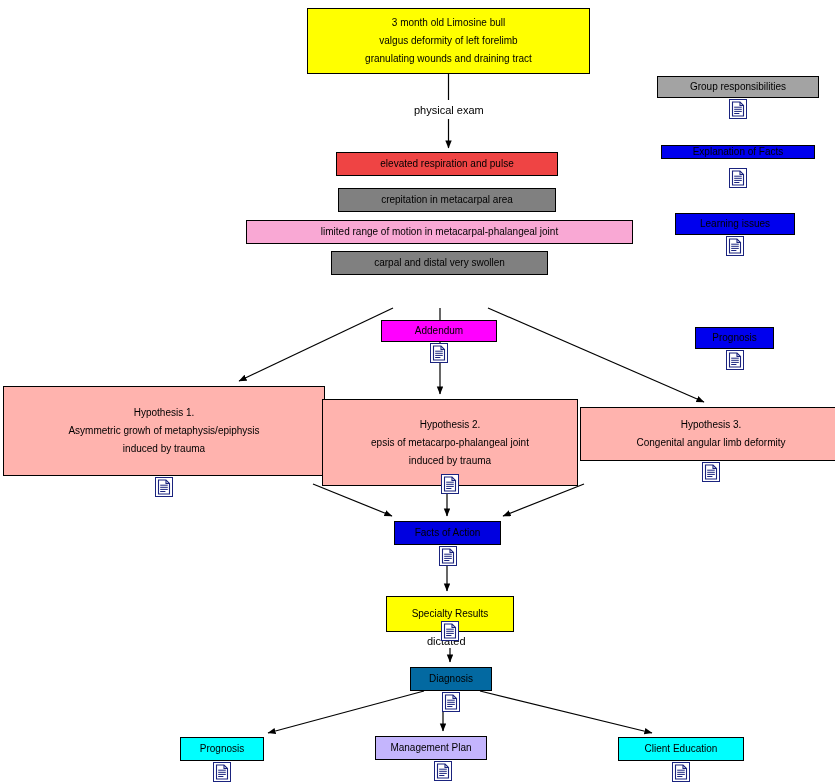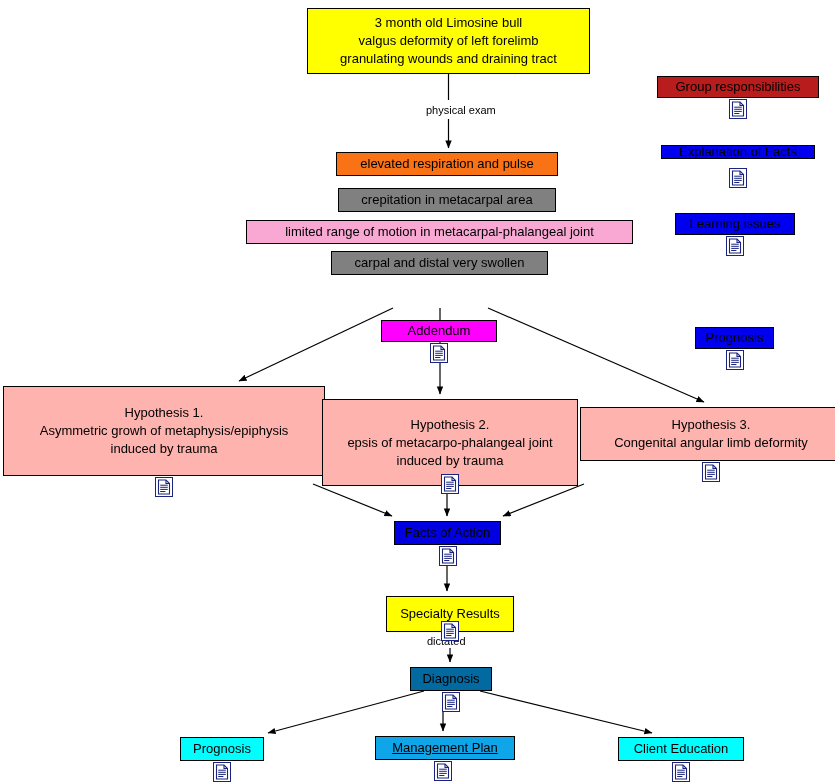--- a/index.html
+++ b/index.html
@@ -27,21 +27,21 @@
     width: 835px;
     height: 782px;
     z-index: 1;
     pointer-events: none;
   }
   .node {
     position: absolute;
     box-sizing: border-box;
     border: 1px solid #000000;
     color: #000000;
-    font-size: 13px;
+    font-size: 10px;
     line-height: 18px;
     text-align: center;
     display: flex;
     flex-direction: column;
     justify-content: center;
     align-items: flex-start;
     z-index: 3;
     white-space: pre;
   }
   .node .label {
@@ -100,21 +100,21 @@
     <line x1="443" y1="700" x2="443" y2="731" stroke="#000000" stroke-width="1.2" marker-end="url(#arrow)"></line>
     <line x1="480" y1="691" x2="652" y2="733" stroke="#000000" stroke-width="1.2" marker-end="url(#arrow)"></line>
   </svg>
 
   <div class="node" style="left:307px; top:8px; width:283px; height:66px; background:#ffff00;">
     <span class="label">3 month old Limosine bull
 valgus deformity of left forelimb
 granulating wounds and draining tract</span>
   </div>
 
-  <div class="node" style="left:336px; top:152px; width:222px; height:24px; background:#f97316;">
+  <div class="node" style="left:336px; top:152px; width:222px; height:24px; background:#ef4444;">
     <span class="label">elevated respiration and pulse</span>
   </div>
   <div class="node" style="left:338px; top:188px; width:218px; height:24px; background:#808080;">
     <span class="label">crepitation in metacarpal area</span>
   </div>
   <div class="node" style="left:246px; top:220px; width:387px; height:24px; background:#f9a8d4;">
     <span class="label">limited range of motion in metacarpal-phalangeal joint</span>
   </div>
   <div class="node" style="left:331px; top:251px; width:217px; height:24px; background:#808080;">
     <span class="label">carpal and distal very swollen</span>
@@ -147,41 +147,41 @@
     <span class="label">Specialty Results</span>
   </div>
 
   <div class="node" style="left:410px; top:667px; width:82px; height:24px; background:#0369a1;">
     <span class="label">Diagnosis</span>
   </div>
 
   <div class="node" style="left:180px; top:737px; width:84px; height:24px; background:#00ffff;">
     <span class="label">Prognosis</span>
   </div>
-  <div class="node" style="left:375px; top:736px; width:140px; height:24px; background:#0ea5e9;text-decoration:underline;">
+  <div class="node" style="left:375px; top:736px; width:112px; height:24px; background:#c4b5fd;">
     <span class="label">Management Plan</span>
   </div>
   <div class="node" style="left:618px; top:737px; width:126px; height:24px; background:#00ffff;">
     <span class="label">Client Education</span>
   </div>
 
-  <div class="node" style="left:657px; top:76px; width:162px; height:22px; background:#b91c1c;">
+  <div class="node" style="left:657px; top:76px; width:162px; height:22px; background:#a3a3a3;">
     <span class="label">Group responsibilities</span>
   </div>
   <div class="node" style="left:661px; top:145px; width:154px; height:14px; background:#0000ee;">
     <span class="label">Explanation of Facts</span>
   </div>
   <div class="node" style="left:675px; top:213px; width:120px; height:22px; background:#0000ee;">
     <span class="label">Learning issues</span>
   </div>
   <div class="node" style="left:695px; top:327px; width:79px; height:22px; background:#0000ee;">
     <span class="label">Prognosis</span>
   </div>
 
-  <div class="edge-label" style="left:413px; top:104px;margin-left:12px;">physical exam</div>
+  <div class="edge-label" style="left:413px; top:104px;">physical exam</div>
   <div class="edge-label" style="left:426px; top:635px;">dictated</div>
 
   <div id="icon-layer">
       <div class="doc-icon" style="left: 430px; top: 343px;">
         <svg width="18" height="20" viewBox="0 0 18 20" xmlns="http://www.w3.org/2000/svg">
           <rect x="0.5" y="0.5" width="17" height="19" fill="#ffffff" stroke="#1a237e" stroke-width="1"></rect>
           <path d="M3.5,3 L11,3 L14.5,6.5 L14.5,17 L3.5,17 Z" fill="#ffffff" stroke="#1a237e" stroke-width="1.1" stroke-linejoin="miter"></path>
           <path d="M11,3 L11,6.5 L14.5,6.5" fill="none" stroke="#1a237e" stroke-width="1.1"></path>
           <g stroke="#1a237e" stroke-width="1">
             <line x1="5.2" y1="8.2" x2="12.8" y2="8.2"></line>

